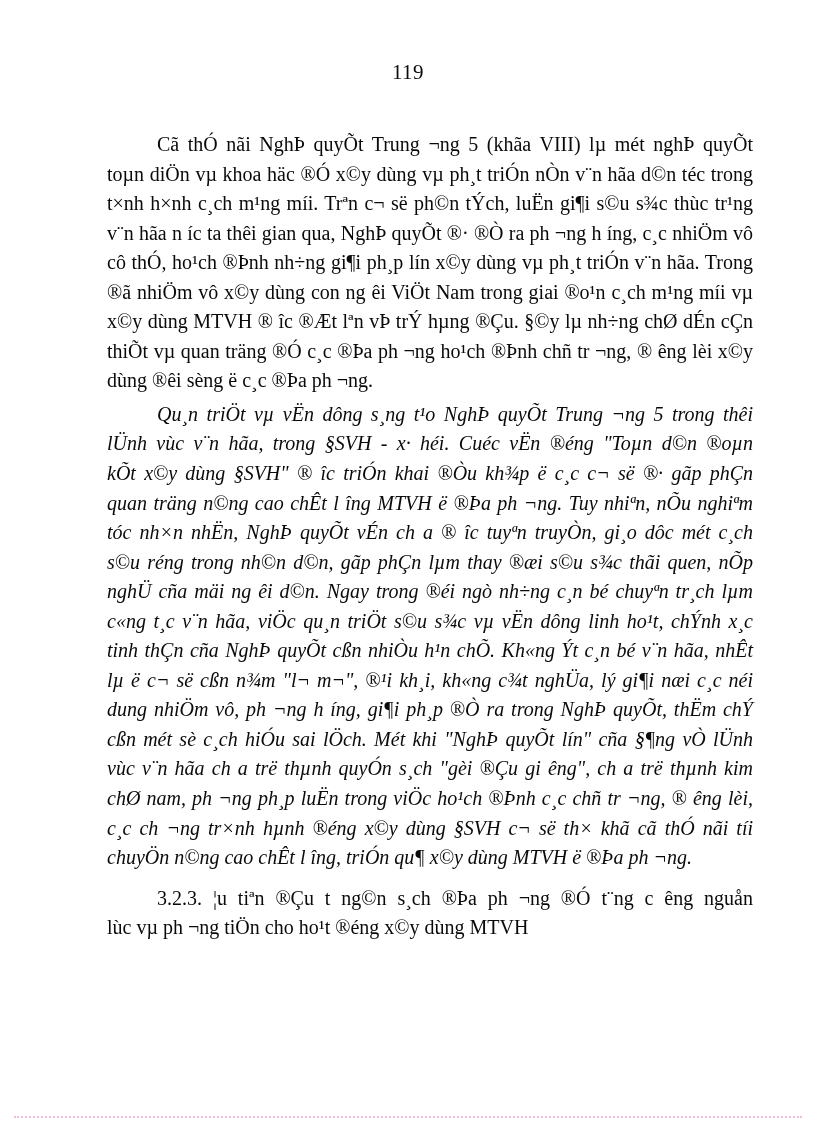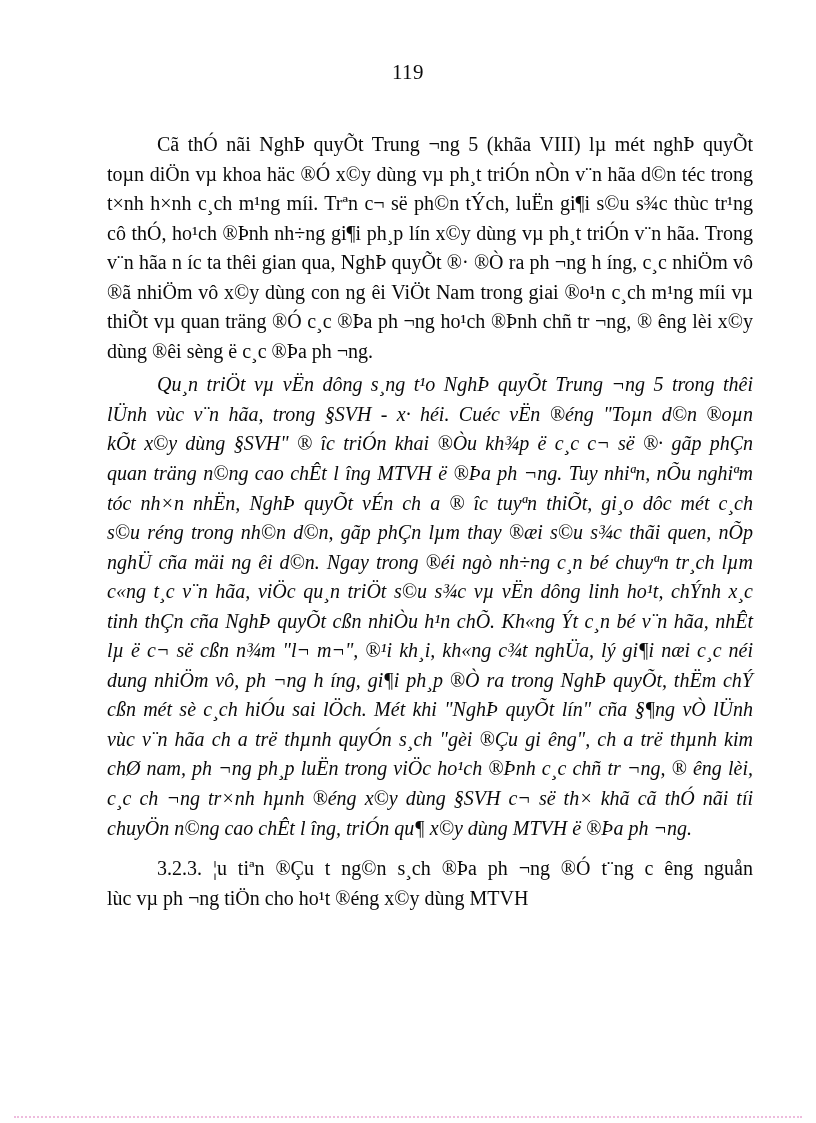--- a/index.html
+++ b/index.html
@@ -54,32 +54,33 @@
 </head>
 <body>
 
 <div class="pageno">119</div>
 
 <div class="content">
     <div class="para">
       <div class="tline first">Cã thÓ nãi NghÞ quyÕt Trung ¬ng 5 (khãa VIII) lµ mét nghÞ quyÕt</div>
       <div class="tline">toµn diÖn vµ khoa häc ®Ó x©y dùng vµ ph¸t triÓn nÒn v¨n hãa d©n téc trong</div>
       <div class="tline">t×nh h×nh c¸ch m¹ng míi. Trªn c¬ së ph©n tÝch, luËn gi¶i s©u s¾c thùc tr¹ng</div>
+      <div class="tline">v¨n hãa n íc ta thêi gian qua, NghÞ quyÕt ®· ®Ò ra ph ¬ng h íng, c¸c nhiÖm vô</div>
       <div class="tline">cô thÓ, ho¹ch ®Þnh nh÷ng gi¶i ph¸p lín x©y dùng vµ ph¸t triÓn v¨n hãa. Trong</div>
-      <div class="tline">v¨n hãa n íc ta thêi gian qua, NghÞ quyÕt ®· ®Ò ra ph ¬ng h íng, c¸c nhiÖm vô</div>
       <div class="tline">®ã nhiÖm vô x©y dùng con ng êi ViÖt Nam trong giai ®o¹n c¸ch m¹ng míi vµ</div>
+      <div class="tline">x©y dùng MTVH ® îc ®Æt lªn vÞ trÝ hµng ®Çu. §©y lµ nh÷ng chØ dÉn cÇn</div>
       <div class="tline">thiÕt vµ quan träng ®Ó c¸c ®Þa ph ¬ng ho¹ch ®Þnh chñ tr ¬ng, ® êng lèi x©y</div>
       <div class="tline last">dùng ®êi sèng ë c¸c ®Þa ph ¬ng.</div>
     </div>
     <div class="para gap-small">
       <div class="tline first">Qu¸n triÖt vµ vËn dông s¸ng t¹o NghÞ quyÕt Trung ¬ng 5 trong thêi</div>
       <div class="tline">lÜnh vùc v¨n hãa, trong §SVH - x· héi. Cuéc vËn ®éng "Toµn d©n ®oµn</div>
       <div class="tline">kÕt x©y dùng §SVH" ® îc triÓn khai ®Òu kh¾p ë c¸c c¬ së ®· gãp phÇn</div>
       <div class="tline">quan träng n©ng cao chÊt l îng MTVH ë ®Þa ph ¬ng. Tuy nhiªn, nÕu nghiªm</div>
-      <div class="tline">tóc nh×n nhËn, NghÞ quyÕt vÉn ch a ® îc tuyªn thiÕt, gi¸o dôc mét c¸ch</div>
+      <div class="tline">tóc nh×n nhËn, NghÞ quyÕt vÉn ch a ® îc tuyªn truyÒn, gi¸o dôc mét c¸ch</div>
       <div class="tline">s©u réng trong nh©n d©n, gãp phÇn lµm thay ®æi s©u s¾c thãi quen, nÕp</div>
       <div class="tline">nghÜ cña mäi ng êi d©n. Ngay trong ®éi ngò nh÷ng c¸n bé chuyªn tr¸ch lµm</div>
       <div class="tline">c«ng t¸c v¨n hãa, viÖc qu¸n triÖt s©u s¾c vµ vËn dông linh ho¹t, chÝnh x¸c</div>
       <div class="tline">tinh thÇn cña NghÞ quyÕt cßn nhiÒu h¹n chÕ. Kh«ng Ýt c¸n bé v¨n hãa, nhÊt</div>
       <div class="tline">lµ ë c¬ së cßn n¾m "l¬ m¬", ®¹i kh¸i, kh«ng c¾t nghÜa, lý gi¶i næi c¸c néi</div>
       <div class="tline">dung nhiÖm vô, ph ¬ng h íng, gi¶i ph¸p ®Ò ra trong NghÞ quyÕt, thËm chÝ</div>
       <div class="tline">cßn mét sè c¸ch hiÓu sai lÖch. Mét khi "NghÞ quyÕt lín" cña §¶ng vÒ lÜnh</div>
       <div class="tline">vùc v¨n hãa ch a trë thµnh quyÓn s¸ch "gèi ®Çu gi êng", ch a trë thµnh kim</div>
       <div class="tline">chØ nam, ph ¬ng ph¸p luËn trong viÖc ho¹ch ®Þnh c¸c chñ tr ¬ng, ® êng lèi,</div>
       <div class="tline">c¸c ch ¬ng tr×nh hµnh ®éng x©y dùng §SVH c¬ së th× khã cã thÓ nãi tíi</div>

